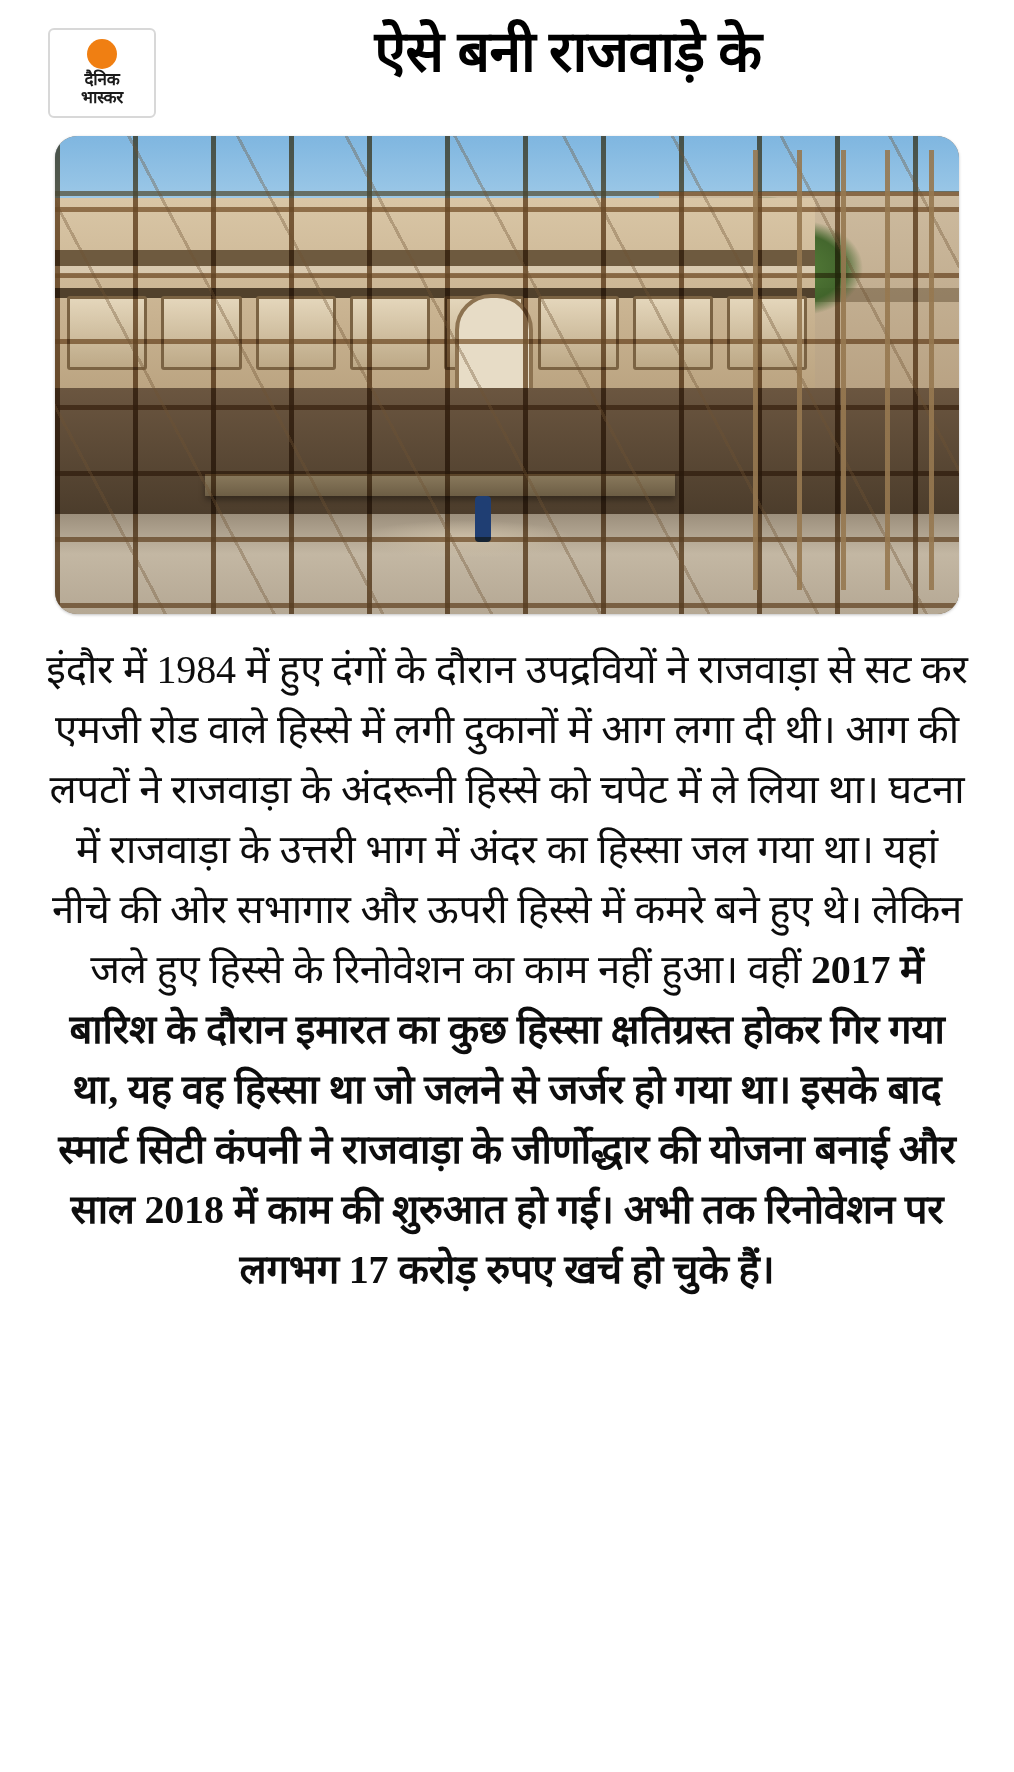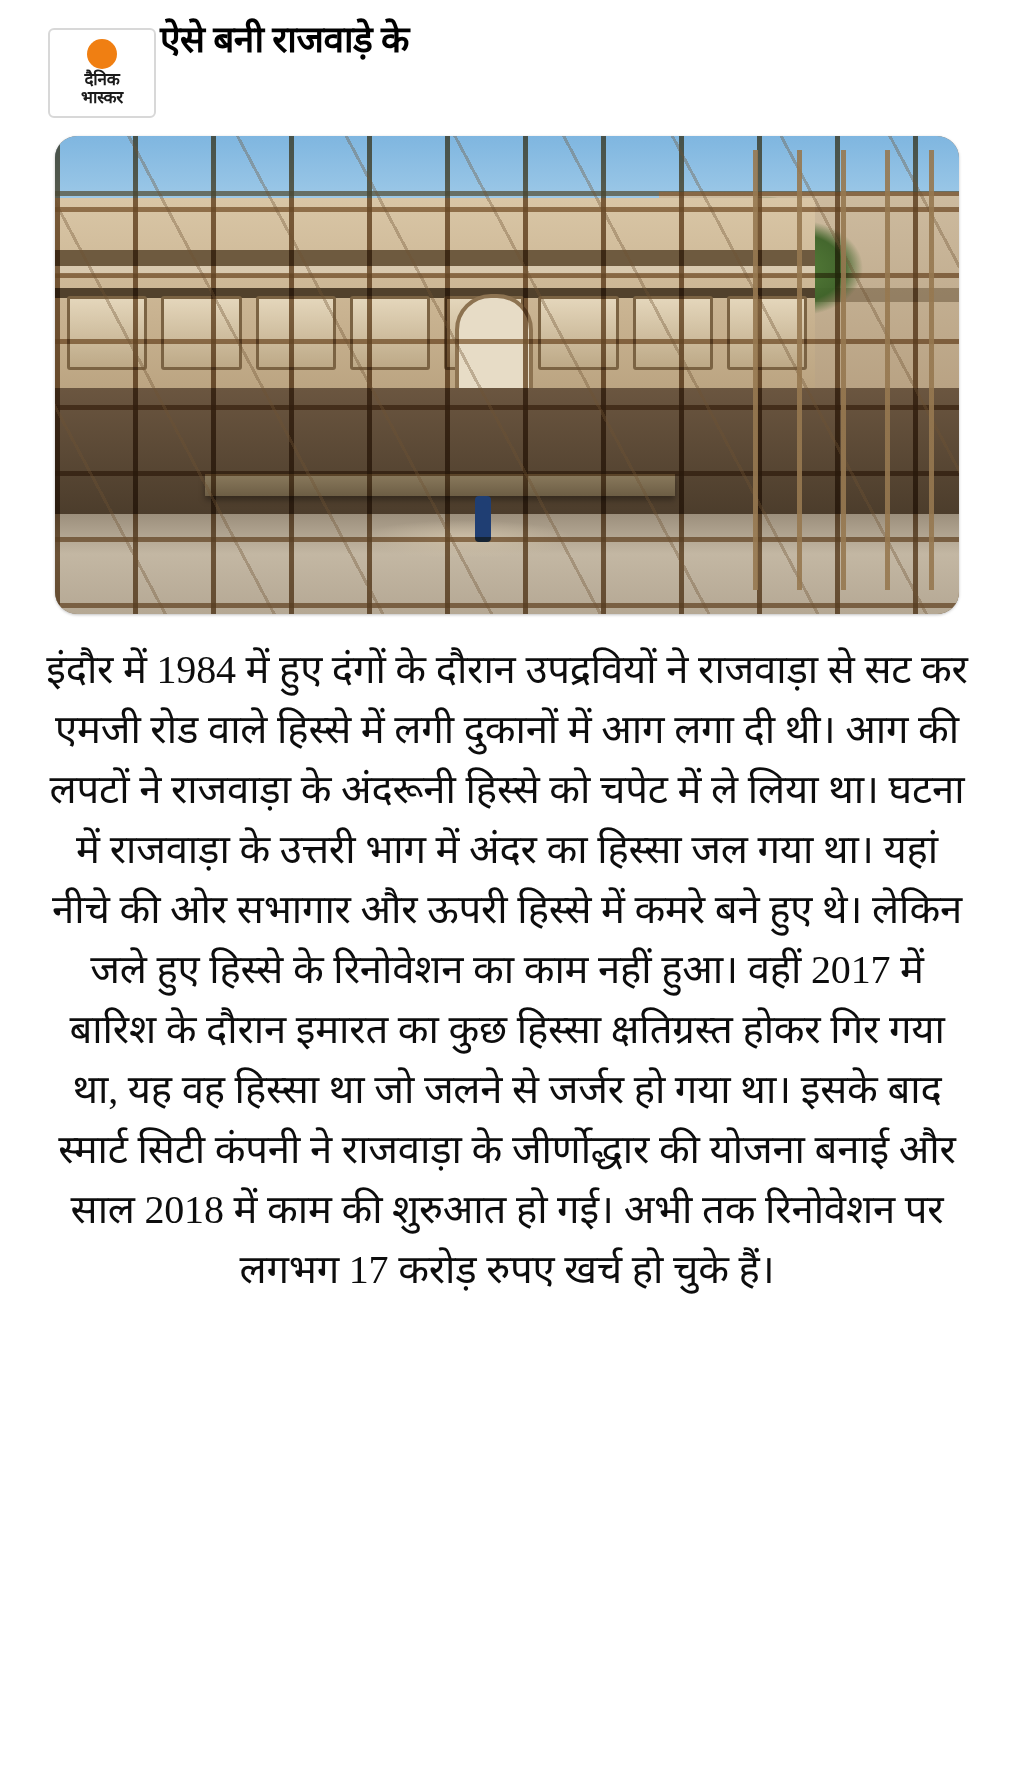--- a/index.html
+++ b/index.html
@@ -56,24 +56,24 @@
     font-size: 17px;
     line-height: 1.05;
     color: #1b1b1b;
     text-align: center;
     letter-spacing: -0.3px;
   }
   .logo-text span { display: block; }
 
   .headline {
     flex: 1 1 auto;
-    text-align: left;
+    text-align: center;
     font-family: "Liberation Serif", serif;
     font-weight: bold;
-    font-size: 37px;
+    font-size: 57px;
     line-height: 1.28;
     color: #000000;
     padding: 0 10px 0 4px;
     letter-spacing: -0.5px;
   }
 
   
   .photo-wrap {
     margin: 12px 55px 0 55px;
     border-radius: 22px;
@@ -223,21 +223,21 @@
   
   .body-text {
     margin: 26px 44px 0 44px;
     text-align: center;
     font-family: "Liberation Serif", serif;
     font-size: 40px;
     line-height: 1.5;
     color: #0d0d0d;
     letter-spacing: -0.2px;
   }
-  .body-text .b { font-weight: normal; text-align: right; }
+  .body-text .b { font-weight: bold; text-align: right; }
 </style>
 </head>
 <body>
 
 <div class="page">
 
   <div class="header">
 
     <div class="logo-box">
       <div class="logo-sun"></div>

